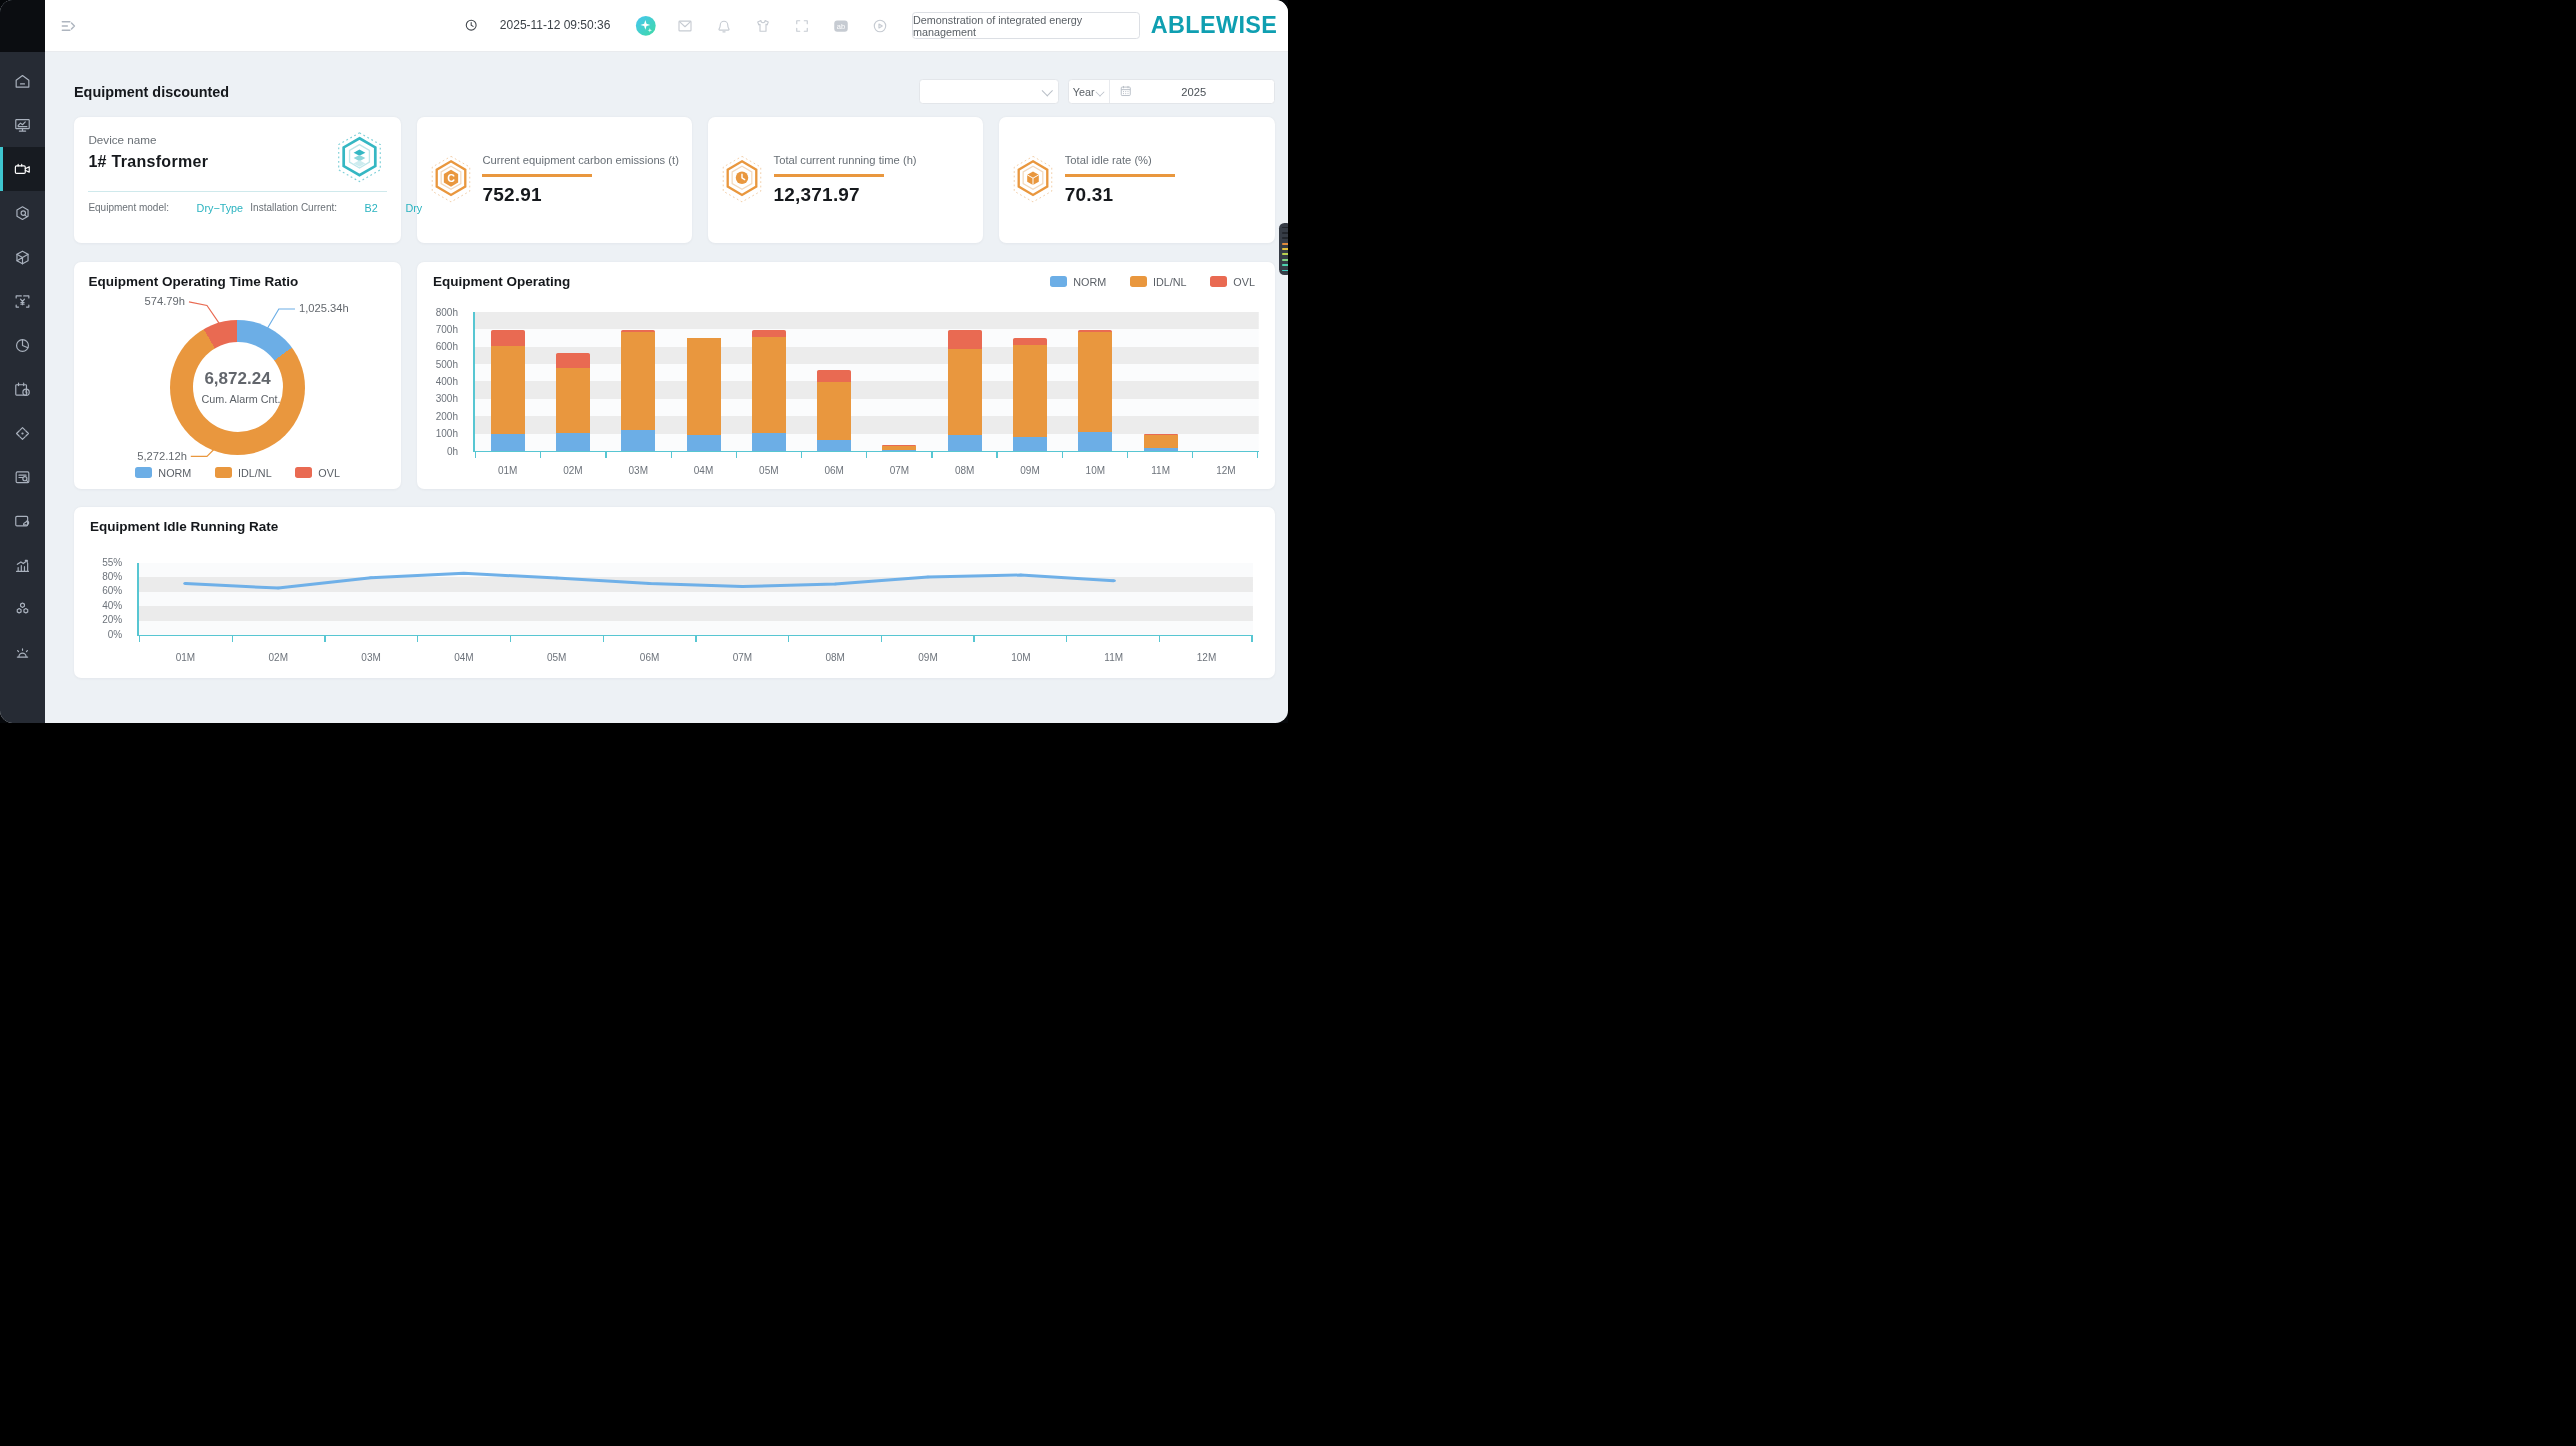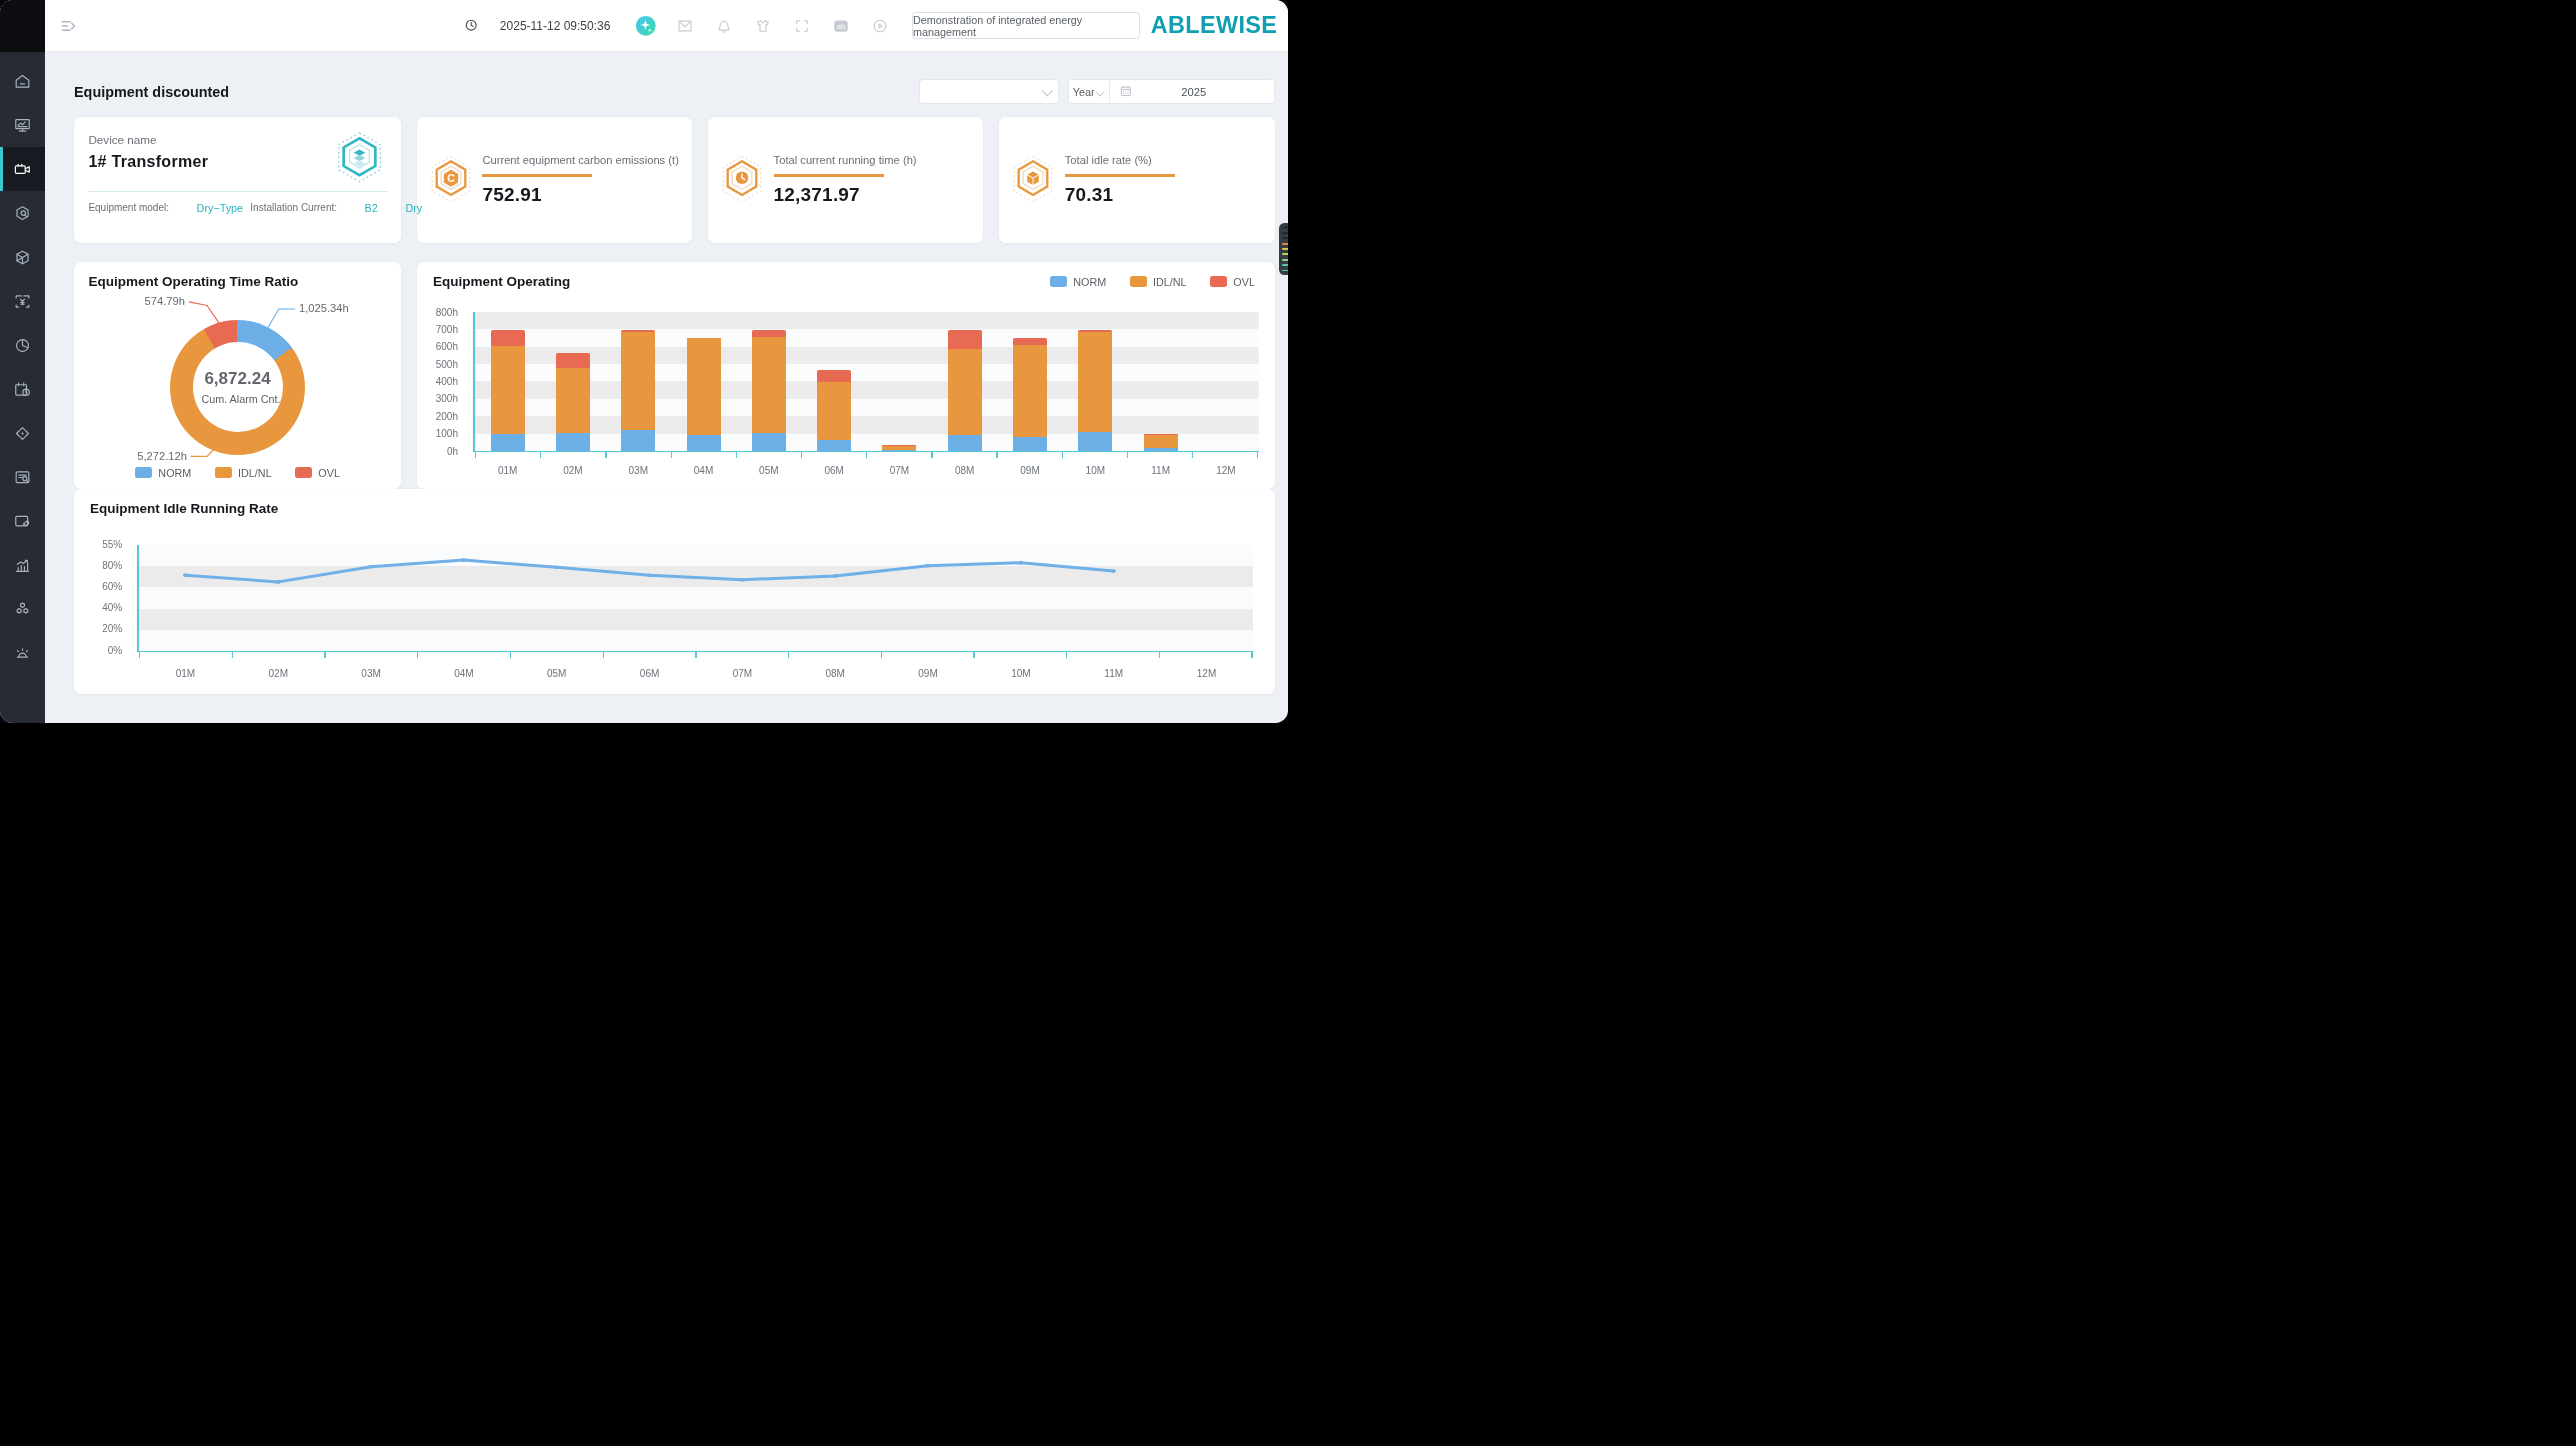--- a/index.html
+++ b/index.html
@@ -15,21 +15,21 @@
   .side-item { position:relative; height:44px; display:flex; align-items:center; justify-content:center; color:#a9b1bd; cursor:pointer; }
   .side-item svg { width:19px; height:19px; }
   .side-item.active { background:#171b21; color:#ffffff; }
   .side-item.active::before { content:""; position:absolute; left:0; top:0; bottom:0; width:2.7px; background:#3ec6cf; }
 
   
   .header { position:absolute; left:45px; right:0; top:0; height:52px; background:#fff; border-bottom:0.9px solid #e9ebee; display:flex; align-items:center; z-index:4; }
   .collapse-btn { margin-left:14.4px; color:#aeb5bf; width:20px; height:20px; cursor:pointer; }
   .collapse-btn svg { width:20px; height:20px; }
   .header-right { margin-left:auto; display:flex; align-items:center; gap:0; }
-  .clock-time { display:flex; align-items:flex-end; gap:21px; color:#3c4248; font-size:12px; }
+  .clock-time { display:flex; align-items:flex-start; gap:21px; color:#3c4248; font-size:12px; }
   .clock-time svg { width:14.4px; height:14.4px; color:#42474d; }
   .hicons { display:flex; align-items:center; margin-left:16px; }
   .hicon { width:39px; display:flex; justify-content:center; color:#c6cbd2; cursor:pointer; }
   .hicon svg { width:18px; height:18px; }
   .hicon.ai svg { width:21.6px; height:21.6px; }
   .project-select { margin-left:12.6px; width:228px; height:27px; border:0.9px solid #dcdfe4; border-radius:3.6px; display:flex; align-items:center; justify-content:center; font-size:10.8px; color:#5b6167; cursor:pointer; background:#fff; }
   .logo { width:148px; text-align:center; font-size:23.4px; font-weight:bold; letter-spacing:0.4px; color:#0f9fb1; }
 
   
   .main { position:absolute; left:45px; right:0; top:52px; bottom:0; padding:0 13.5px 0 29px; }
@@ -93,21 +93,21 @@
   .xticks i { width:1.3px; height:5.4px; background:#57c6d2; }
   .ylabels { position:absolute; width:41px; display:flex; flex-direction:column; justify-content:space-between; align-items:flex-end; font-size:10px; color:#6d737b; }
   .xlabels { position:absolute; display:flex; font-size:10px; color:#6d737b; }
   .xlabels span { flex:1; text-align:center; }
   .bars { position:absolute; inset:0; display:flex; align-items:flex-end; }
   .bar-slot { flex:1; display:flex; justify-content:center; align-items:flex-end; height:100%; }
   .bar-stack { width:52%; display:flex; flex-direction:column-reverse; }
   .bar-seg { width:100%; }
 
   
-  .row3 { height:205px; position:relative; padding:12.6px 16px; }
+  .row3 { margin-top:18px; height:171px; position:relative; padding:12.6px 16px; }
   .line-plot { position:absolute; left:65px; right:21.6px; top:56px; bottom:43px; }
   .line-svg { position:absolute; inset:0; width:100%; height:100%; overflow:visible; }
 
   .edge-widget { position:absolute; right:-3.6px; top:223px; width:12.6px; height:52px; background:#363c46; border-radius:5.4px; padding:3.6px 1.8px 3.6px 2.7px; display:flex; flex-direction:column; justify-content:space-between; z-index:9; }
   .edge-widget i { display:block; height:1.8px; border-radius:0.9px; }
 </style>
 </head>
 <body>
 
 <div class="stage">

